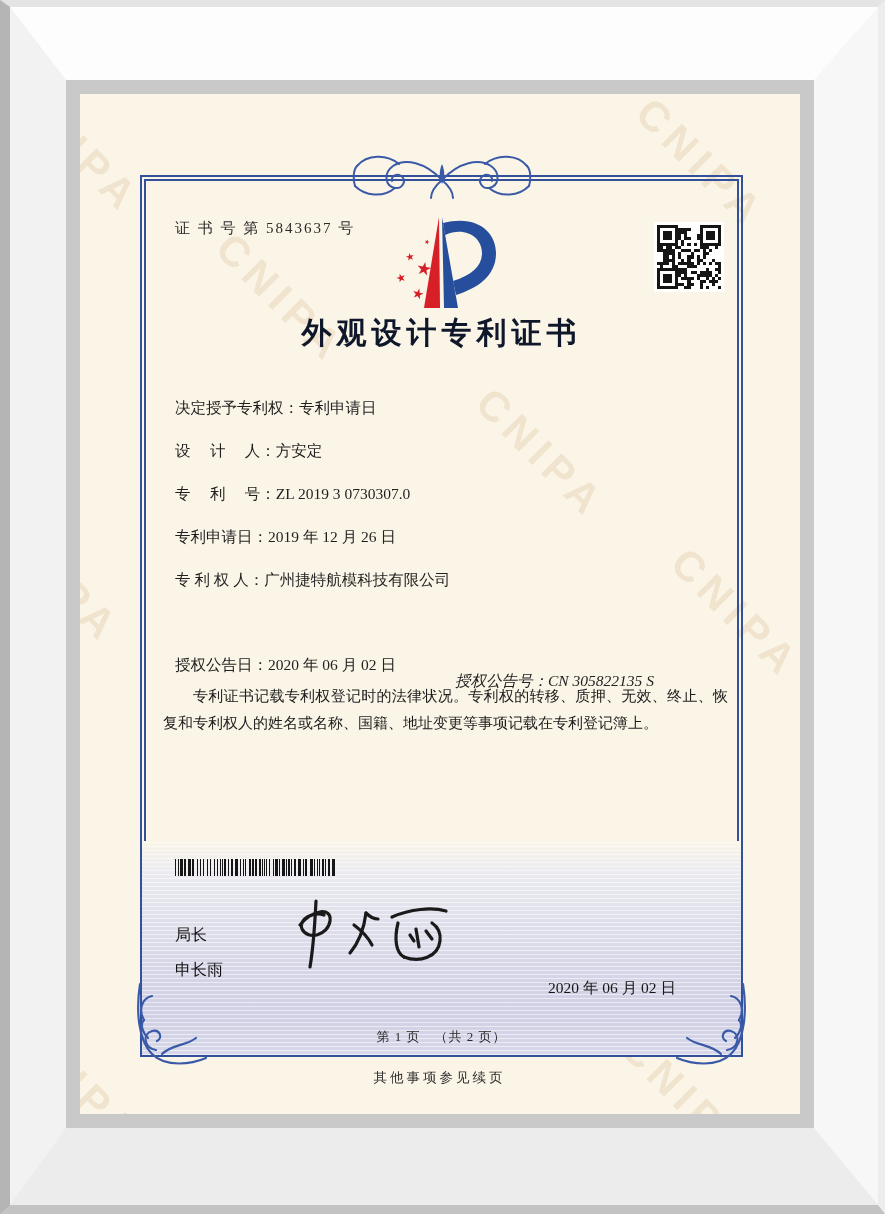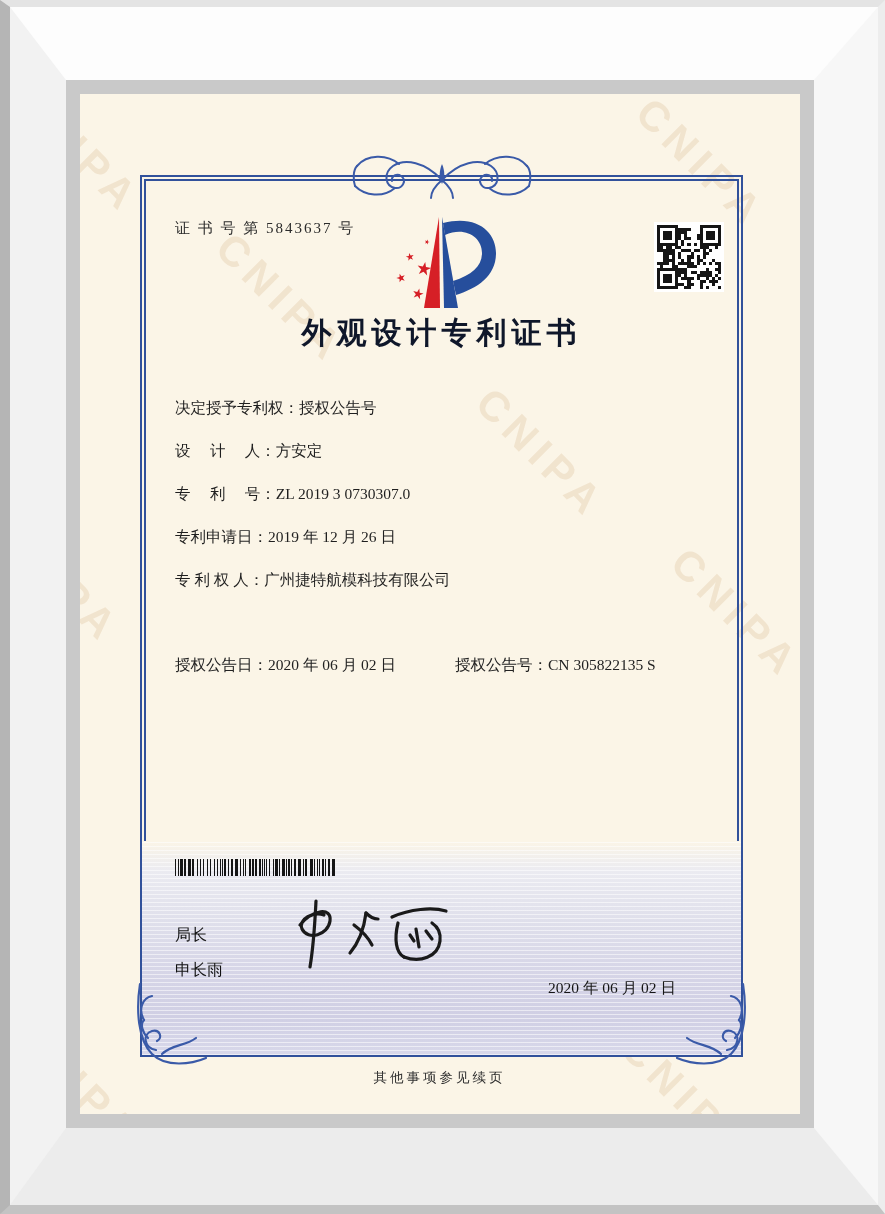--- a/index.html
+++ b/index.html
@@ -40,21 +40,21 @@
   #logo{position:absolute;left:242px;top:34px;}
   #qr{position:absolute;left:512px;top:45px;width:70px;height:70px;background:#fff;padding:3px;box-sizing:border-box;}
   #qr svg{width:100%;height:100%;display:block;fill:#151515;shape-rendering:crispEdges;}
   #title{position:absolute;left:0;right:0;top:136px;text-align:center;font-size:30px;
     font-weight:bold;letter-spacing:5px;color:#0f172a;}
 
   #fields{position:absolute;left:33px;top:221px;right:20px;}
   .field-row{height:43px;font-size:15.5px;color:#1f1f1f;white-space:nowrap;}
   .field-label{color:#1f1f1f;}
   #grant-row{position:absolute;left:33px;top:478px;font-size:15.5px;white-space:nowrap;}
-  #grant-no-pair{position:absolute;left:280px;top:0;white-space:nowrap;}
+  #grant-no-pair{position:absolute;left:280px;top:16px;white-space:nowrap;font-style:italic;}
 
   #paras{position:absolute;left:21px;right:13px;top:506px;font-size:15px;line-height:26.5px;
     text-align:justify;color:#1c1c1c;}
   #paras p{margin:0;text-indent:2em;}
 
   #barcode{position:absolute;left:33px;top:682px;width:160px;height:17px;font-size:0;
     white-space:nowrap;overflow:hidden;z-index:5;}
   #signer-title{position:absolute;left:33px;top:748px;font-size:16px;color:#111;z-index:5;}
   #signer-name{position:absolute;left:33px;top:783px;font-size:16px;color:#111;z-index:5;}
   #signature{position:absolute;left:138px;top:718px;z-index:5;}
@@ -380,21 +380,21 @@
                   <rect x="14" y="20" width="1" height="1"></rect>
                   <rect x="16" y="20" width="1" height="1"></rect>
                   <rect x="20" y="20" width="1" height="1"></rect>
                 </svg>
         </div>
 
         <div id="title">外观设计专利证书</div>
 
         <div id="fields">
           <div class="field-row">
-            <span class="field-label">决定授予专利权：</span><span>授权公告号</span>
+            <span class="field-label">决定授予专利权：</span><span>专利申请日</span>
           </div>
           <div class="field-row">
             <span class="field-label">设　 计　 人：</span><span>方安定</span>
           </div>
           <div class="field-row">
             <span class="field-label">专　 利　 号：</span><span>ZL 2019 3 0730307.0</span>
           </div>
           <div class="field-row">
             <span class="field-label">专利申请日：</span><span>2019 年 12 月 26 日</span>
           </div>
@@ -404,20 +404,21 @@
         </div>
 
         <div id="grant-row">
           <span>授权公告日：</span><span>2020 年 06 月 02 日</span>
           <span id="grant-no-pair">
             <span>授权公告号：</span><span>CN 305822135 S</span>
           </span>
         </div>
 
         <div id="paras">
+          <p>专利证书记载专利权登记时的法律状况。专利权的转移、质押、无效、终止、恢复和专利权人的姓名或名称、国籍、地址变更等事项记载在专利登记簿上。</p>
         </div>
 
         <div id="barcode"><span style="display:inline-block;height:100%;width:1px;background:#151515"></span><span style="display:inline-block;height:100%;width:2px"></span><span style="display:inline-block;height:100%;width:1px;background:#151515"></span><span style="display:inline-block;height:100%;width:1px"></span><span style="display:inline-block;height:100%;width:3px;background:#151515"></span><span style="display:inline-block;height:100%;width:1px"></span><span style="display:inline-block;height:100%;width:2px;background:#151515"></span><span style="display:inline-block;height:100%;width:2px"></span><span style="display:inline-block;height:100%;width:3px;background:#151515"></span><span style="display:inline-block;height:100%;width:1px"></span><span style="display:inline-block;height:100%;width:2px;background:#151515"></span><span style="display:inline-block;height:100%;width:3px"></span><span style="display:inline-block;height:100%;width:1px;background:#151515"></span><span style="display:inline-block;height:100%;width:2px"></span><span style="display:inline-block;height:100%;width:1px;background:#151515"></span><span style="display:inline-block;height:100%;width:2px"></span><span style="display:inline-block;height:100%;width:1px;background:#151515"></span><span style="display:inline-block;height:100%;width:3px"></span><span style="display:inline-block;height:100%;width:1px;background:#151515"></span><span style="display:inline-block;height:100%;width:2px"></span><span style="display:inline-block;height:100%;width:1px;background:#151515"></span><span style="display:inline-block;height:100%;width:3px"></span><span style="display:inline-block;height:100%;width:1px;background:#151515"></span><span style="display:inline-block;height:100%;width:2px"></span><span style="display:inline-block;height:100%;width:1px;background:#151515"></span><span style="display:inline-block;height:100%;width:2px"></span><span style="display:inline-block;height:100%;width:1px;background:#151515"></span><span style="display:inline-block;height:100%;width:1px"></span><span style="display:inline-block;height:100%;width:1px;background:#151515"></span><span style="display:inline-block;height:100%;width:1px"></span><span style="display:inline-block;height:100%;width:2px;background:#151515"></span><span style="display:inline-block;height:100%;width:2px"></span><span style="display:inline-block;height:100%;width:1px;background:#151515"></span><span style="display:inline-block;height:100%;width:2px"></span><span style="display:inline-block;height:100%;width:2px;background:#151515"></span><span style="display:inline-block;height:100%;width:2px"></span><span style="display:inline-block;height:100%;width:3px;background:#151515"></span><span style="display:inline-block;height:100%;width:2px"></span><span style="display:inline-block;height:100%;width:1px;background:#151515"></span><span style="display:inline-block;height:100%;width:2px"></span><span style="display:inline-block;height:100%;width:1px;background:#151515"></span><span style="display:inline-block;height:100%;width:1px"></span><span style="display:inline-block;height:100%;width:1px;background:#151515"></span><span style="display:inline-block;height:100%;width:3px"></span><span style="display:inline-block;height:100%;width:2px;background:#151515"></span><span style="display:inline-block;height:100%;width:1px"></span><span style="display:inline-block;height:100%;width:2px;background:#151515"></span><span style="display:inline-block;height:100%;width:1px"></span><span style="display:inline-block;height:100%;width:2px;background:#151515"></span><span style="display:inline-block;height:100%;width:2px"></span><span style="display:inline-block;height:100%;width:2px;background:#151515"></span><span style="display:inline-block;height:100%;width:1px"></span><span style="display:inline-block;height:100%;width:1px;background:#151515"></span><span style="display:inline-block;height:100%;width:1px"></span><span style="display:inline-block;height:100%;width:1px;background:#151515"></span><span style="display:inline-block;height:100%;width:1px"></span><span style="display:inline-block;height:100%;width:1px;background:#151515"></span><span style="display:inline-block;height:100%;width:2px"></span><span style="display:inline-block;height:100%;width:1px;background:#151515"></span><span style="display:inline-block;height:100%;width:3px"></span><span style="display:inline-block;height:100%;width:1px;background:#151515"></span><span style="display:inline-block;height:100%;width:1px"></span><span style="display:inline-block;height:100%;width:3px;background:#151515"></span><span style="display:inline-block;height:100%;width:1px"></span><span style="display:inline-block;height:100%;width:1px;background:#151515"></span><span style="display:inline-block;height:100%;width:2px"></span><span style="display:inline-block;height:100%;width:3px;background:#151515"></span><span style="display:inline-block;height:100%;width:1px"></span><span style="display:inline-block;height:100%;width:1px;background:#151515"></span><span style="display:inline-block;height:100%;width:1px"></span><span style="display:inline-block;height:100%;width:2px;background:#151515"></span><span style="display:inline-block;height:100%;width:1px"></span><span style="display:inline-block;height:100%;width:1px;background:#151515"></span><span style="display:inline-block;height:100%;width:2px"></span><span style="display:inline-block;height:100%;width:2px;background:#151515"></span><span style="display:inline-block;height:100%;width:2px"></span><span style="display:inline-block;height:100%;width:3px;background:#151515"></span><span style="display:inline-block;height:100%;width:2px"></span><span style="display:inline-block;height:100%;width:1px;background:#151515"></span><span style="display:inline-block;height:100%;width:1px"></span><span style="display:inline-block;height:100%;width:2px;background:#151515"></span><span style="display:inline-block;height:100%;width:3px"></span><span style="display:inline-block;height:100%;width:3px;background:#151515"></span><span style="display:inline-block;height:100%;width:1px"></span><span style="display:inline-block;height:100%;width:1px;background:#151515"></span><span style="display:inline-block;height:100%;width:2px"></span><span style="display:inline-block;height:100%;width:1px;background:#151515"></span><span style="display:inline-block;height:100%;width:1px"></span><span style="display:inline-block;height:100%;width:1px;background:#151515"></span><span style="display:inline-block;height:100%;width:2px"></span><span style="display:inline-block;height:100%;width:2px;background:#151515"></span><span style="display:inline-block;height:100%;width:1px"></span><span style="display:inline-block;height:100%;width:1px;background:#151515"></span><span style="display:inline-block;height:100%;width:2px"></span><span style="display:inline-block;height:100%;width:2px;background:#151515"></span><span style="display:inline-block;height:100%;width:2px"></span><span style="display:inline-block;height:100%;width:3px;background:#151515"></span></div>
 
         <div id="signer-title">局长</div>
         <div id="signer-name">申长雨</div>
 
         <div id="signature">
           <svg width="180" height="80" viewBox="0 0 180 80" fill="none" stroke="#1a1a1a" stroke-width="3.2" stroke-linecap="round" stroke-linejoin="round">
             <path d="M20,30 C33,14 52,12 50,26 C48,40 28,46 22,34 C18,24 34,16 44,20"></path>
@@ -428,20 +429,21 @@
             <path d="M112,22 C130,14 152,12 166,16"></path>
             <path d="M118,28 C114,44 116,58 124,62"></path>
             <path d="M124,62 C140,68 158,62 160,46 C161,38 158,32 152,28"></path>
             <path d="M136,34 L139,52"></path>
             <path d="M146,36 L152,44"></path>
             <path d="M130,40 L134,46"></path>
           </svg>
         </div>
 
         <div id="issue-date">2020 年 06 月 02 日</div>
+        <div id="page-no">第 1 页　（共 2 页）</div>
       </div>
     </div>
 
     <div id="continuation">其他事项参见续页</div>
 
    </div>
   </div>
  </div>
 </div>
 

